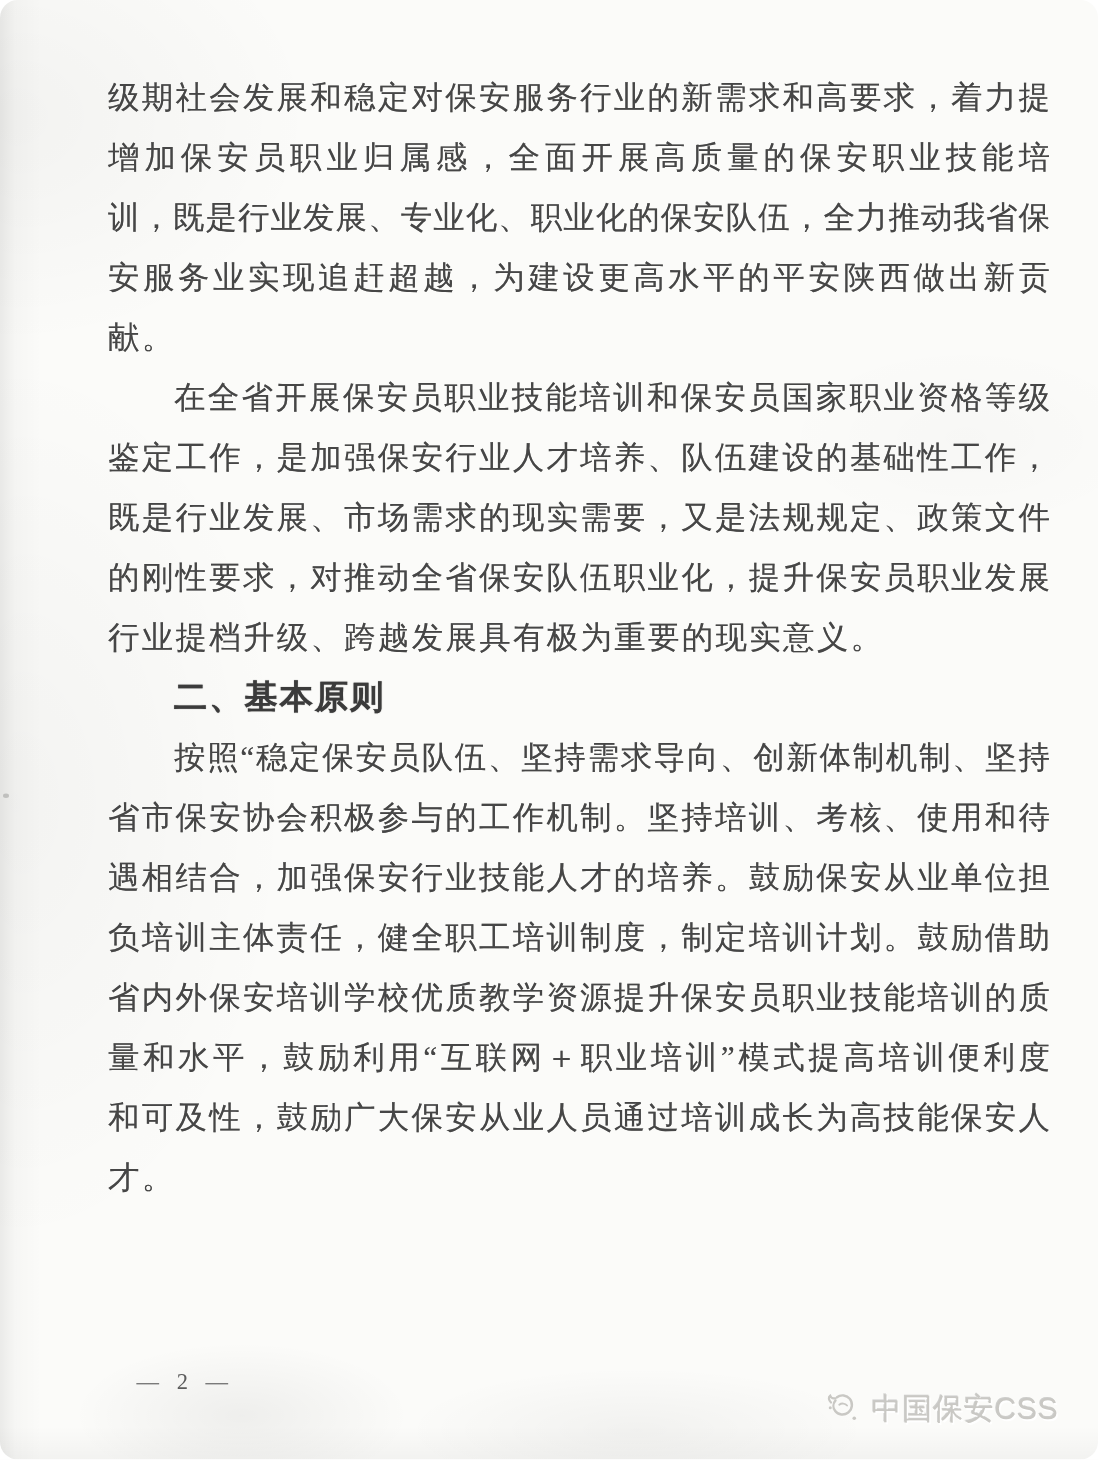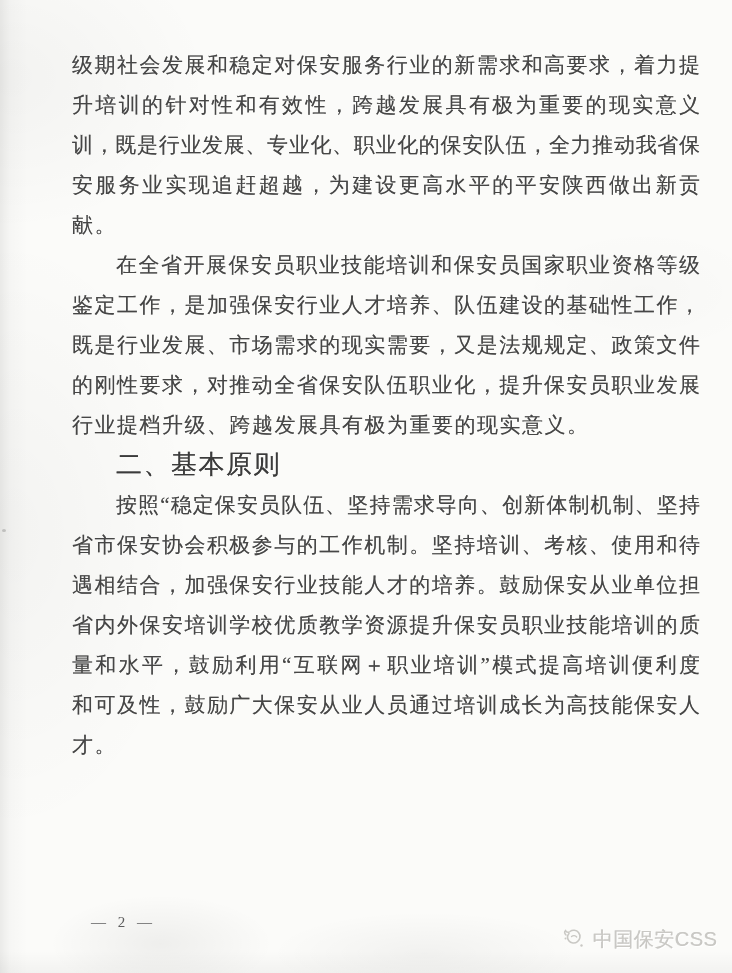--- a/index.html
+++ b/index.html
@@ -18,20 +18,21 @@
     overflow: hidden;
     background-color: #fbfbf9;
     background-image:
       radial-gradient(160px 70px at 22% 97%, rgba(0,0,0,0.050), transparent 70%),
       radial-gradient(220px 60px at 58% 98%, rgba(0,0,0,0.040), transparent 70%),
       radial-gradient(300px 220px at 0% 8%, rgba(0,0,0,0.035), transparent 70%),
       radial-gradient(260px 420px at 1% 55%, rgba(0,0,0,0.030), transparent 72%),
       radial-gradient(180px 90px at 88% 30%, rgba(0,0,0,0.015), transparent 70%),
       linear-gradient(90deg, rgba(0,0,0,0.065), rgba(0,0,0,0.018) 10px, rgba(0,0,0,0) 28px),
       linear-gradient(0deg, rgba(0,0,0,0.035), rgba(0,0,0,0) 22px);
+    border-radius: 12px;
   }
   .text-block {
     position: absolute;
     left: 72px;
     top: 45px;
     width: 628px;
     font-size: 21px;
     line-height: 40px;
     color: #464646;
     text-shadow: 0 0 0.4px rgba(70,70,70,0.55);
@@ -43,37 +44,37 @@
   }
   .line--fill {
     letter-spacing: 0;
     white-space: normal;
     text-align: justify;
     text-align-last: justify;
     text-justify: inter-character;
   }
   .line--indent { padding-left: 44px; }
   .line--bold {
-    font-weight: 400;
-    font-size: 26px;
+    font-weight: 700;
+    font-size: 22px;
     color: #3b3b3b;
     text-shadow: 0 0 0.6px rgba(55,55,55,0.8);
   }
   .page-number {
     position: absolute;
     left: 91px;
     top: 914px;
     font-size: 15px;
     color: #5c5c5c;
     letter-spacing: 4px;
     white-space: nowrap;
   }
   .watermark {
     position: absolute;
-    left: 561px;
+    left: 549px;
     top: 926px;
     display: flex;
     align-items: center;
     gap: 5px;
     white-space: nowrap;
   }
   .watermark-label {
     font-size: 20px;
     font-family: "Liberation Sans", "DejaVu Sans", sans-serif;
     color: #c9c8c4;
@@ -92,33 +93,34 @@
     opacity: 0.55;
   }
 </style>
 </head>
 <body>
 
 <div class="page">
 
   <div class="text-block" id="text-block">
       <div class="line line--fill">级期社会发展和稳定对保安服务行业的新需求和高要求，着力提</div>
-      <div class="line line--fill">升培训的针对性和有效性，跨越发展具有极为重要的现实意义</div>
+      <div class="line line--fill">增加保安员职业归属感，全面开展高质量的保安职业技能培</div>
       <div class="line line--fill">训，既是行业发展、专业化、职业化的保安队伍，全力推动我省保</div>
       <div class="line line--fill">安服务业实现追赶超越，为建设更高水平的平安陕西做出新贡</div>
       <div class="line">献。</div>
       <div class="line line--fill line--indent">在全省开展保安员职业技能培训和保安员国家职业资格等级</div>
       <div class="line line--fill">鉴定工作，是加强保安行业人才培养、队伍建设的基础性工作，</div>
       <div class="line line--fill">既是行业发展、市场需求的现实需要，又是法规规定、政策文件</div>
       <div class="line line--fill">的刚性要求，对推动全省保安队伍职业化，提升保安员职业发展</div>
       <div class="line">行业提档升级、跨越发展具有极为重要的现实意义。</div>
       <div class="line line--indent line--bold">二、基本原则</div>
       <div class="line line--fill line--indent">按照“稳定保安员队伍、坚持需求导向、创新体制机制、坚持</div>
       <div class="line line--fill">省市保安协会积极参与的工作机制。坚持培训、考核、使用和待</div>
       <div class="line line--fill">遇相结合，加强保安行业技能人才的培养。鼓励保安从业单位担</div>
+      <div class="line line--fill">负培训主体责任，健全职工培训制度，制定培训计划。鼓励借助</div>
       <div class="line line--fill">省内外保安培训学校优质教学资源提升保安员职业技能培训的质</div>
       <div class="line line--fill">量和水平，鼓励利用“互联网＋职业培训”模式提高培训便利度</div>
       <div class="line line--fill">和可及性，鼓励广大保安从业人员通过培训成长为高技能保安人</div>
       <div class="line">才。</div>
     </div>
 
   <div class="speck"></div>
 
   <div class="page-number">— 2 —</div>
 

